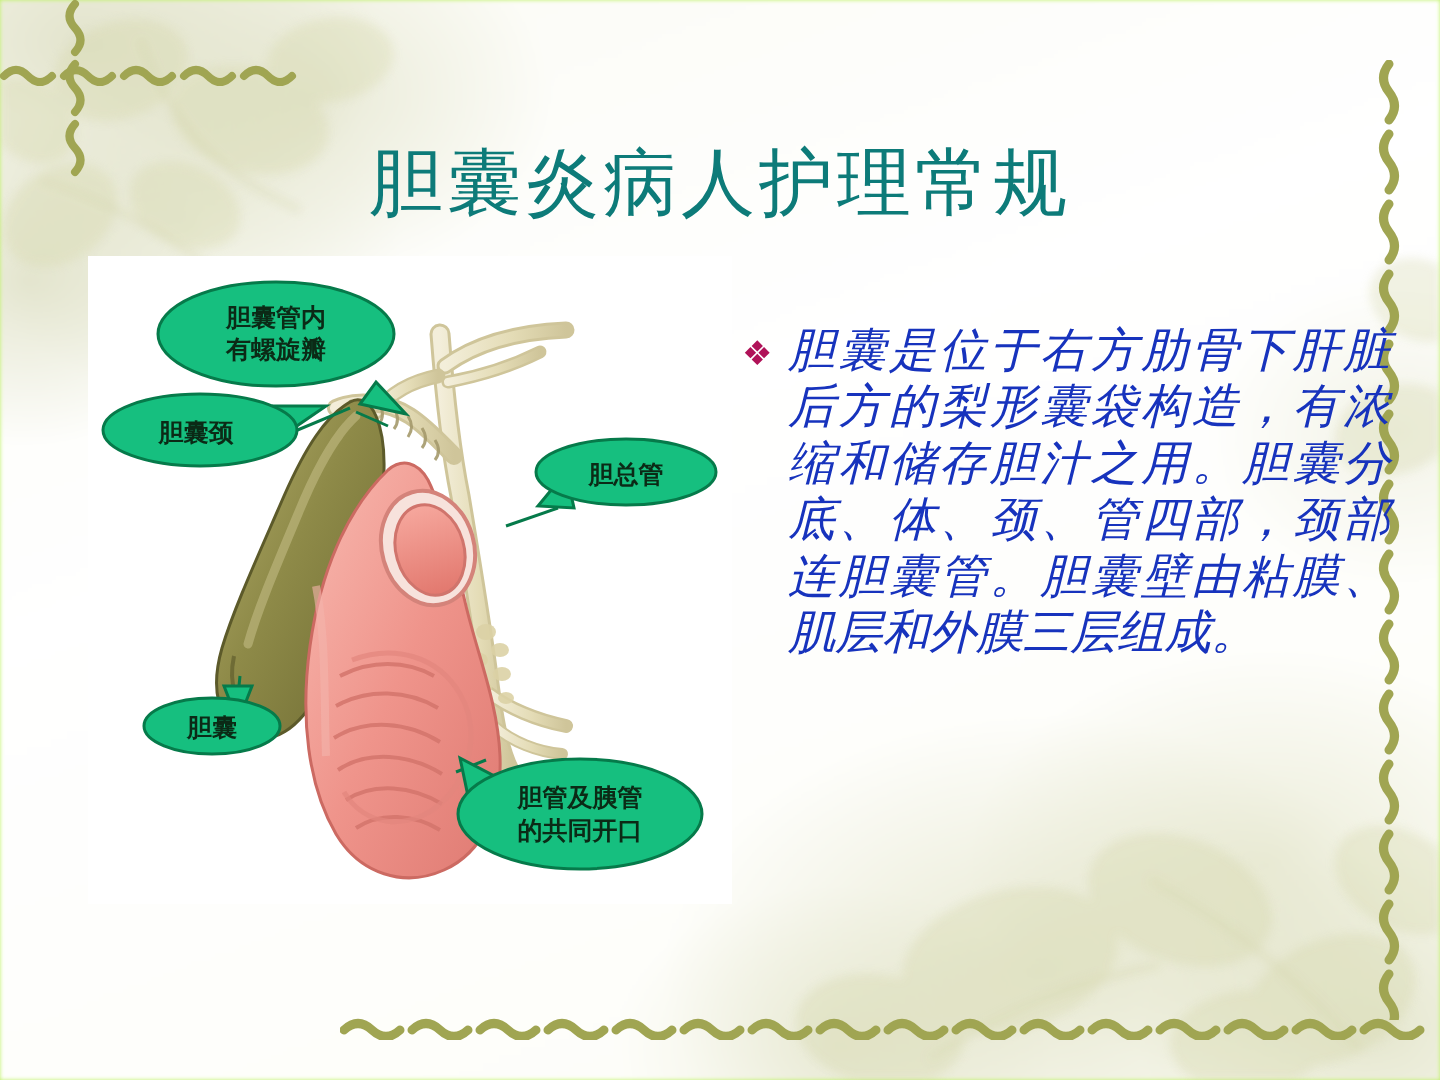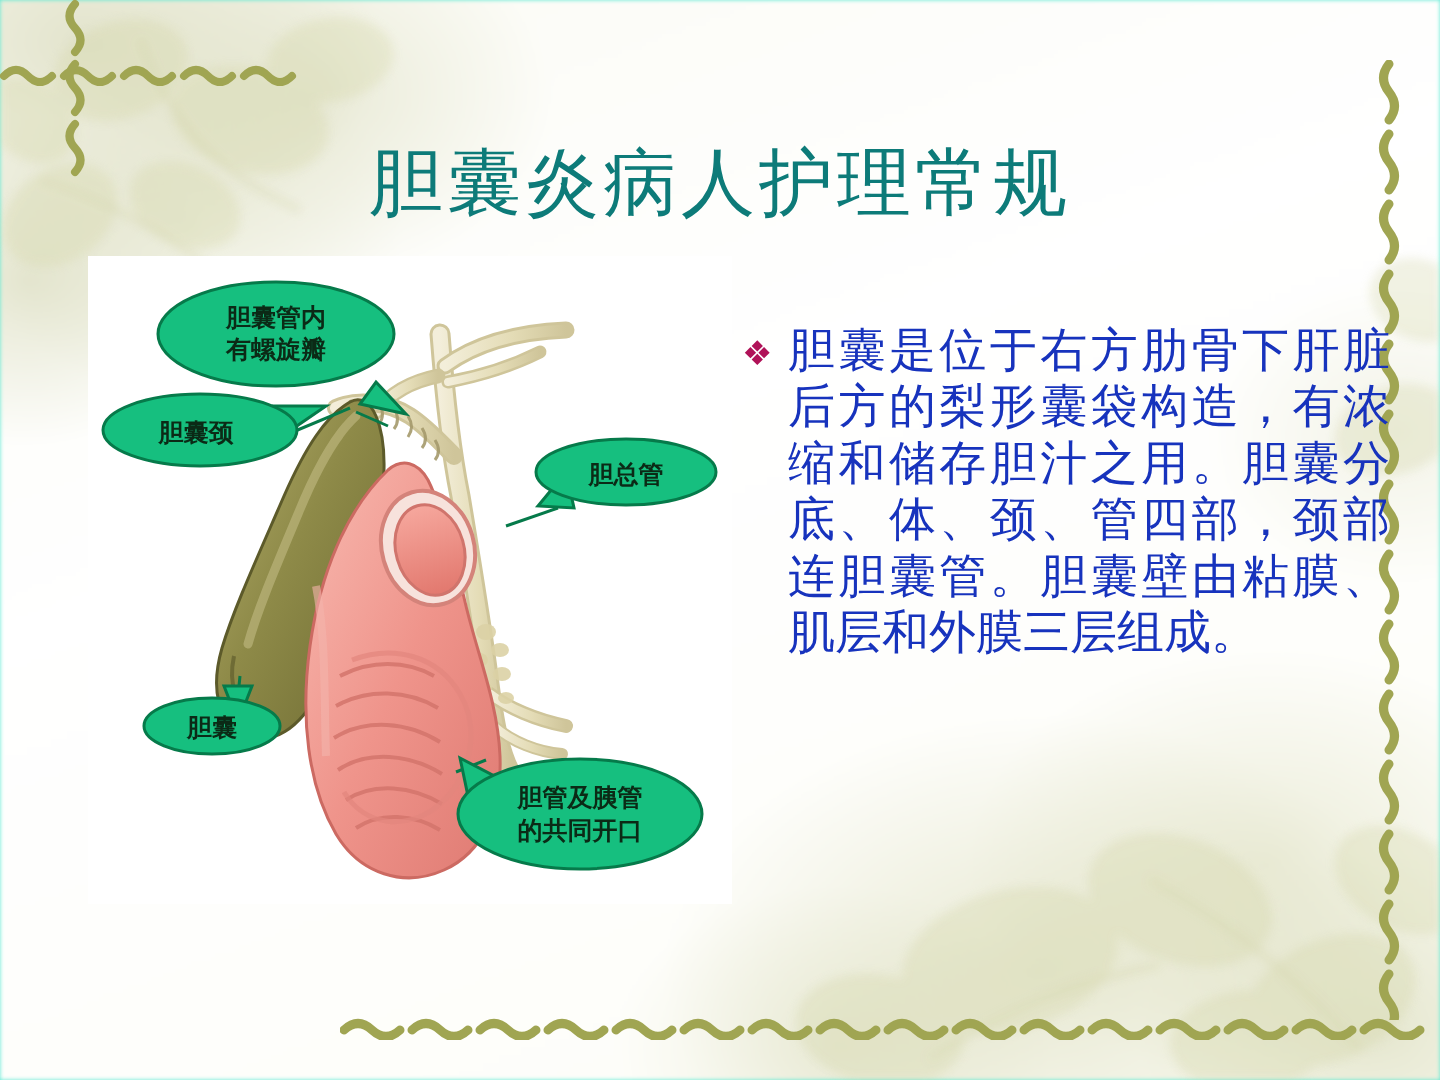--- a/index.html
+++ b/index.html
@@ -12,21 +12,21 @@
   }
   body {
     font-family: "Liberation Serif", "DejaVu Serif", serif;
     background: #ffffff;
   }
 
   #slide {
     position: relative;
     width: 1440px;
     height: 1080px;
-    background: #5eead4;
+    background: #bef264;
     overflow: hidden;
   }
 
   
   .bg-layer {
     position: absolute;
     inset: 0;
     pointer-events: none;
   }
   .bg-base {
@@ -101,20 +101,21 @@
     font-family: "DejaVu Sans", sans-serif;
   }
   #body-text {
     flex: 1 1 auto;
     font-size: 47px;
     line-height: 1.20;
     color: #1733bd;
     text-align: justify;
     text-justify: inter-character;
     font-family: "Liberation Serif", "DejaVu Serif", serif;
+    font-style: italic;
   }
 
   .callout-text {
     font-family: "DejaVu Sans", "Liberation Sans", sans-serif;
     font-weight: bold;
     fill: #0b2a16;
   }
 </style>
 </head>
 <body>

